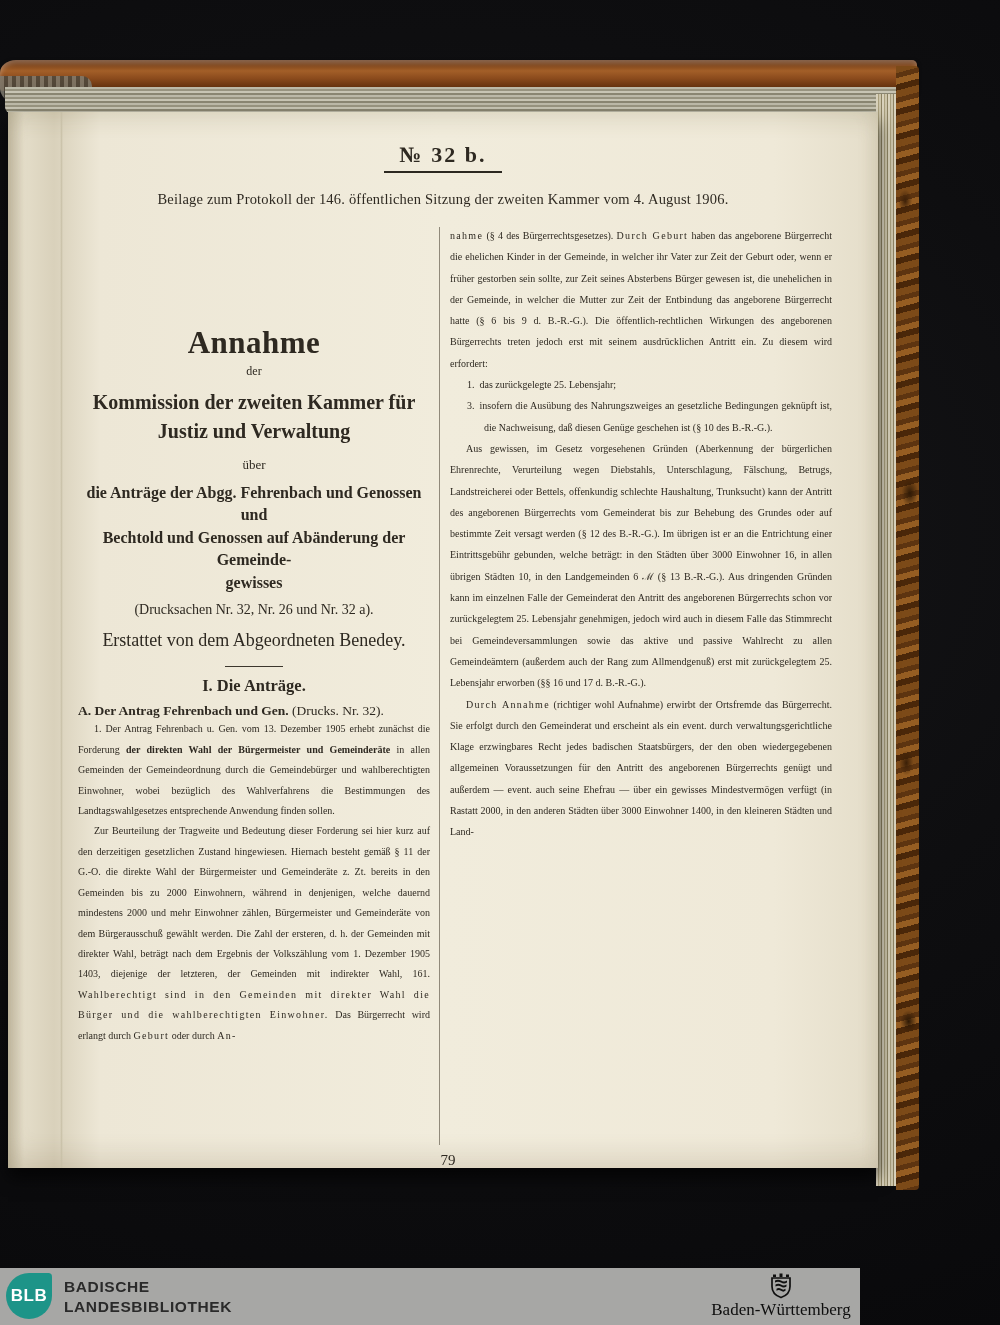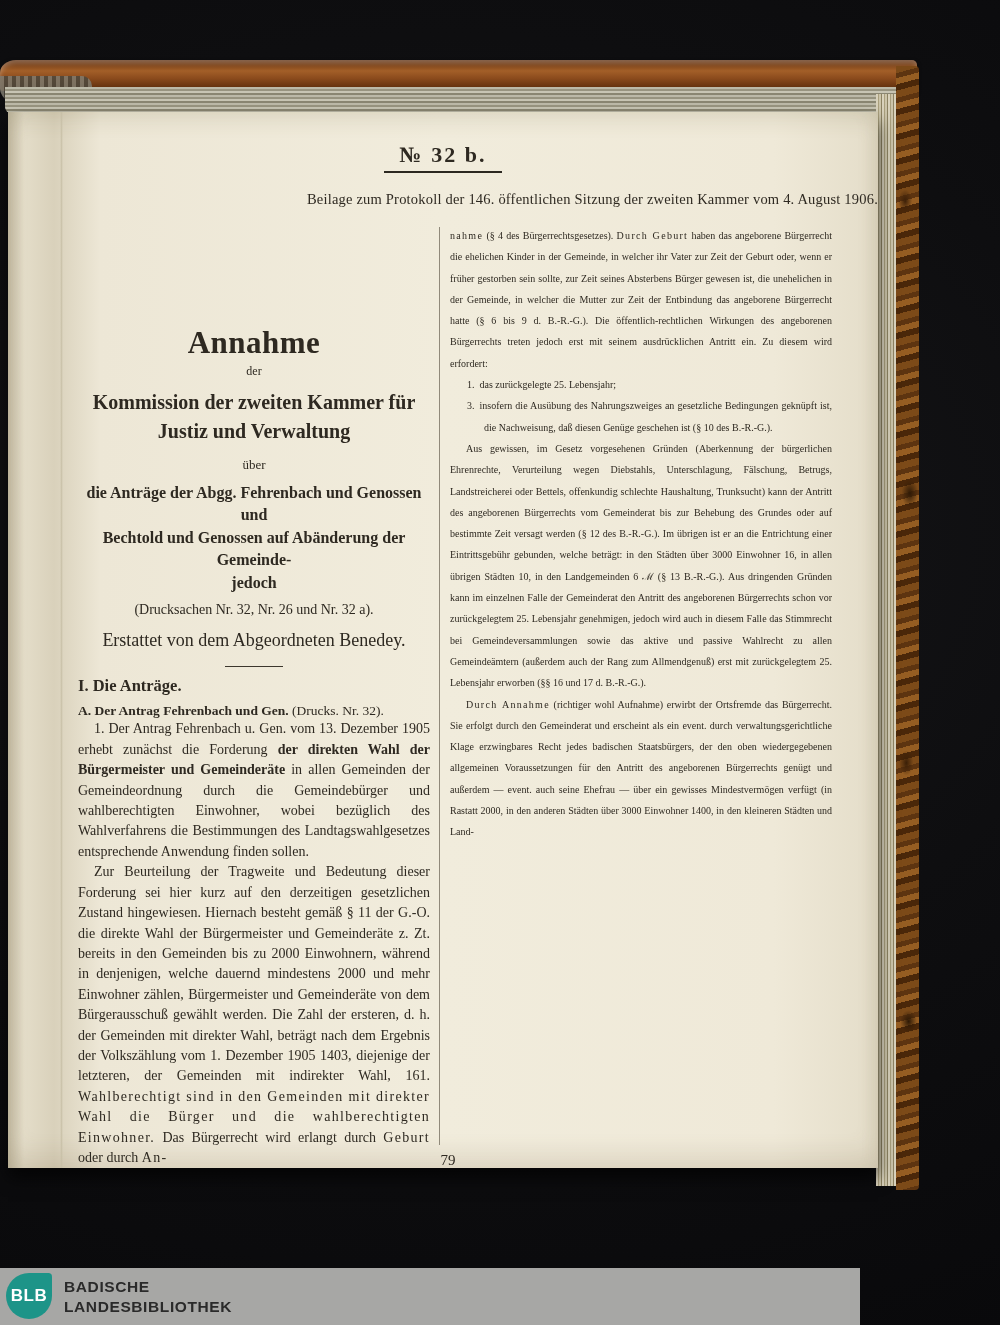--- a/index.html
+++ b/index.html
@@ -37,43 +37,43 @@
   
   .page{position:absolute;left:8px;top:112px;width:870px;height:1056px;
     background:linear-gradient(90deg,#c9c1aa 0px,#e4ddc9 16px,#d9d1bb 46px,#ede7d6 92px,#f1ecdc 50%,#efe9d8 88%,#e4ddc9 100%);
     box-shadow:0 10px 16px rgba(0,0,0,.65), inset 0 -14px 22px rgba(110,95,60,.14), inset 0 10px 18px rgba(110,95,60,.12);}
   .page::before{content:"";position:absolute;left:52px;top:0;width:3px;height:100%;
     background:linear-gradient(90deg,transparent,#c7bfa6,transparent);opacity:.8;}
 
   .doc-number-wrap{position:absolute;top:30px;left:0;width:100%;text-align:center;}
   .doc-number{display:inline-block;font-weight:bold;font-size:22px;letter-spacing:2px;
     padding:0 16px 3px;border-bottom:2.5px solid #2c2820;}
-  .protocol-line{position:absolute;top:79px;left:0;width:100%;text-align:right;
+  .protocol-line{position:absolute;top:79px;left:0;width:100%;text-align:center;
     font-size:14.5px;letter-spacing:.2px;}
 
   .columns{position:absolute;left:70px;top:113px;width:754px;display:flex;}
   .col-left{width:352px;}
   .divider{width:1px;background:#90897a;margin:2px 10px 0 9px;height:918px;}
   .col-right{flex:1;}
 
   
   .tb{text-align:center;}
   .t-main{font-size:31px;font-weight:bold;margin:100px 0 0;letter-spacing:.5px;}
   .t-der{font-size:12px;margin-top:3px;}
   .t-komm{font-size:20px;font-weight:bold;margin-top:9px;line-height:1.45;}
   .t-ueber{font-size:13px;margin-top:11px;}
   .t-subject{font-size:16px;font-weight:bold;margin-top:9px;line-height:1.4;}
   .t-drucks{font-size:14px;margin-top:8px;}
   .t-erst{font-size:18px;margin-top:12px;}
   .mini-rule{width:58px;height:1.5px;background:#3c372d;margin:15px auto 9px;}
 
-  .section-h{text-align:left;font-weight:bold;font-size:16.5px;margin:4px 0 0;}
+  .section-h{text-align:center;font-weight:bold;font-size:16.5px;margin:4px 0 0;}
   .sub-h{font-size:13.5px;margin-top:7px;text-align:justify;}
 
-  .bp{font-size:14px;line-height:20.4px;text-align:justify;margin:0;text-indent:16px;}
+  .bp{font-size:10px;line-height:20.4px;text-align:justify;margin:0;text-indent:16px;}
   .col-right .bp{font-size:10px;line-height:21.3px;}
   .no-ind{text-indent:0;}
   .b{font-weight:bold;}
   .sp{letter-spacing:1.3px;}
   .li{padding-left:34px;text-indent:-17px;}
   .li .num{margin-right:5px;}
 
   .page-num{position:absolute;left:70px;top:1040px;width:740px;text-align:center;font-size:15px;}
 
   
@@ -112,21 +112,21 @@
         <div class="t-main">Annahme</div>
         <div class="t-der">der</div>
         <div class="t-komm">
           <span>Kommission der zweiten Kammer für</span><br>
           <span>Justiz und Verwaltung</span>
         </div>
         <div class="t-ueber">über</div>
         <div class="t-subject">
           <span>die Anträge der Abgg. Fehrenbach und Genossen und</span><br>
           <span>Bechtold und Genossen auf Abänderung der Gemeinde-</span><br>
-          <span>jedoch</span>
+          <span>gewisses</span>
         </div>
         <div class="t-drucks">(Drucksachen Nr. 32, Nr. 26 und Nr. 32 a).</div>
         <div class="t-erst">Erstattet von dem Abgeordneten Benedey.</div>
         <div class="mini-rule"></div>
       </div>
 
       <div class="section-h">I. Die Anträge.</div>
       <div class="sub-h">
         <span class="b">A. Der Antrag Fehrenbach und Gen.</span><span> (Drucks. Nr. 32).</span>
       </div>
@@ -160,13 +160,23 @@
 
   <div class="page-num">79</div>
 </div>
 
 <div class="blb-bar">
   <div class="blb-logo">BLB</div>
   <div class="blb-name">
     <span>BADISCHE</span><br>
     <span>LANDESBIBLIOTHEK</span>
   </div>
+  <div class="bw">
+    <svg width="24" height="27" viewBox="0 0 24 27">
+      <path d="M4 2.5h3v2.5H4zM10.5 1.5h3v3.5h-3zM17 2.5h3v2.5h-3z" fill="#101010"></path>
+      <path d="M3 6h18v8.5c0 6-3.8 9.3-9 11-5.2-1.7-9-5-9-11z" fill="none" stroke="#101010" stroke-width="1.7"></path>
+      <path d="M6 8.6c2-1.2 4-1.2 6 0 2 1.2 4 1.2 6 0v2c-2 1.2-4 1.2-6 0-2-1.2-4-1.2-6 0z" fill="#101010"></path>
+      <path d="M6.5 12.6c1.9-1.2 3.7-1.2 5.5 0 1.8 1.2 3.6 1.2 5.5 0v2c-1.9 1.2-3.7 1.2-5.5 0-1.8-1.2-3.6-1.2-5.5 0z" fill="#101010"></path>
+      <path d="M7.5 16.8c1.5-1.1 3-1.1 4.5 0 1.5 1.1 3 1.1 4.5 0v2c-1.5 1.1-3 1.1-4.5 0-1.5-1.1-3-1.1-4.5 0z" fill="#101010"></path>
+    </svg>
+    <div class="bw-label">Baden-Württemberg</div>
+  </div>
 </div>
 
 </body></html>

